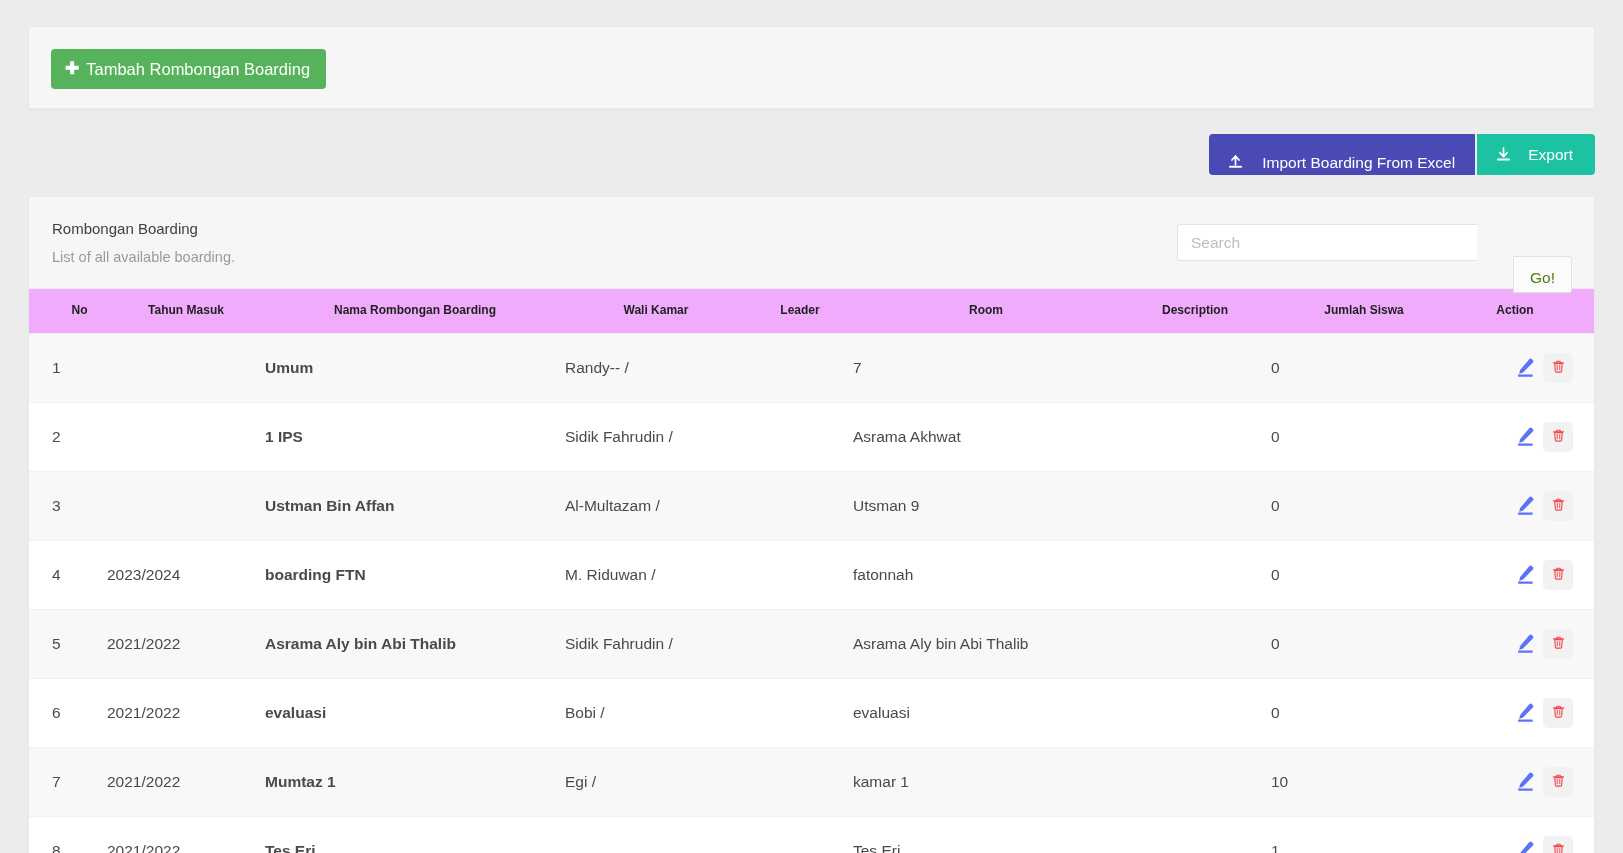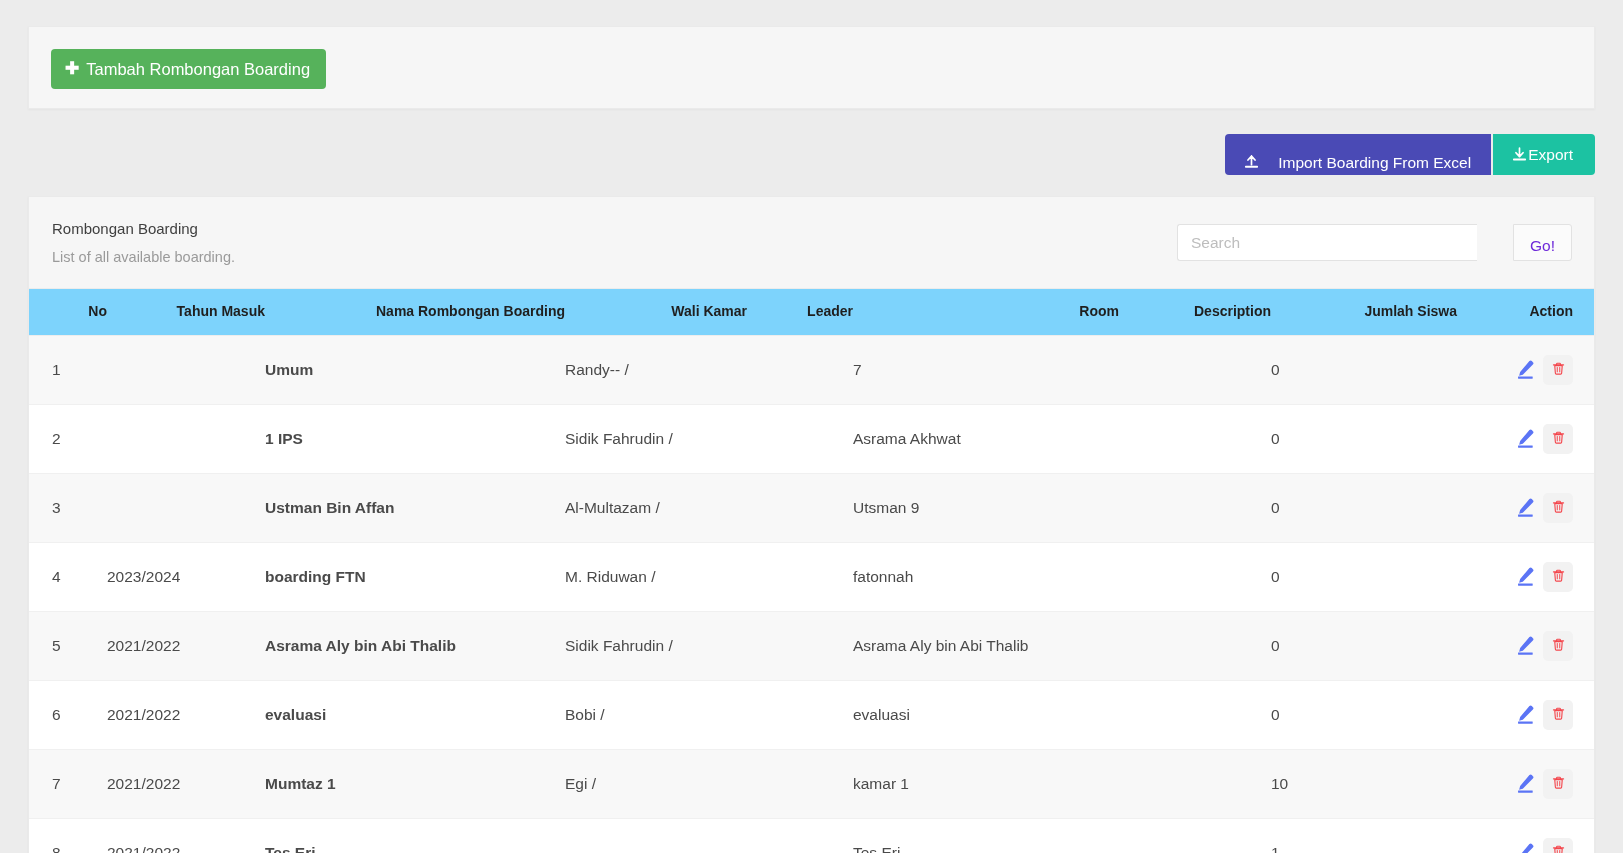--- a/index.html
+++ b/index.html
@@ -89,20 +89,21 @@
   .btn-import {
     background: #4a4ab5;
     padding: 16px 20px 0 18px;
     border-radius: 4px 0 0 4px;
     gap: 18px;
   }
   .btn-export {
     background: #1cc2a2;
     padding: 0 22px 0 18px;
     border-radius: 0 4px 4px 0;
+    gap: 16px;
     margin-left: 2px;
     text-align: center;
   }
   .ico { display: inline-flex; width: 17px; height: 17px; }
   .ico svg { display: block; }
 
   
   .main-card {
     position: absolute;
     left: 28px; top: 196px;
@@ -151,38 +152,39 @@
     outline: none;
   }
   .search-input::placeholder { color: #bdbdbd; }
   .search-go {
     height: 37px;
     padding: 12px 16px;
     background: #fbfbfb;
     border: 1px solid #e2e2e2;
     border-radius: 0 3px 3px 0;
     font-size: 15.5px;
-    color: #6d28d9;
+    color: #4d7c0f;
     font-family: "Liberation Sans", sans-serif;
     cursor: pointer;
+    margin-top: 32px;
   }
 
   
   table.grid {
     width: 100%;
     border-collapse: collapse;
     table-layout: fixed;
   }
   table.grid th {
-    text-align: right;
-    font-size: 14px;
+    text-align: center;
+    font-size: 12px;
     font-weight: bold;
     color: #1f1f1f;
     padding: 14px 0 16px 0;
-    background: #7dd3fc;
+    background: #f0abfc;
     border-bottom: 1px solid #ededed;
     white-space: nowrap;
   }
   table.grid td {
     font-size: 15.5px;
     color: #4a4a4a;
     padding: 19px 0;
     border-bottom: 1px solid #f0f0f0;
     vertical-align: middle;
     white-space: nowrap;

